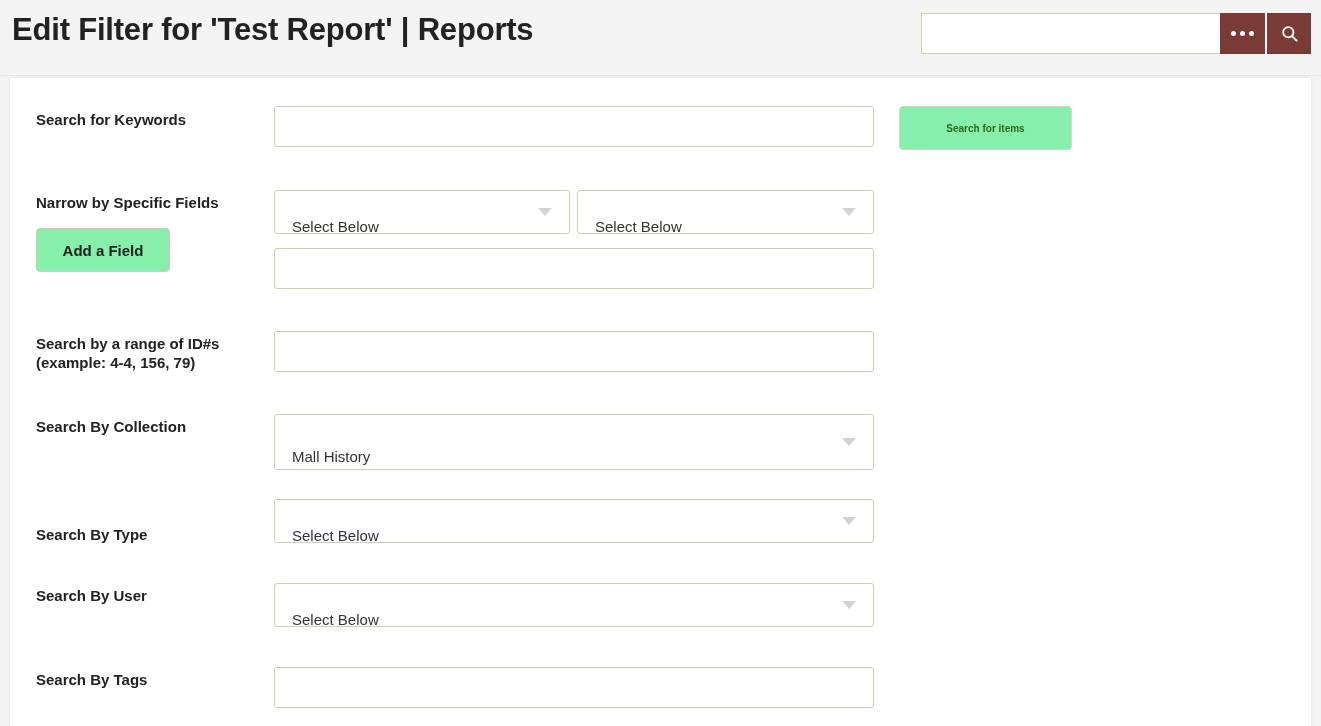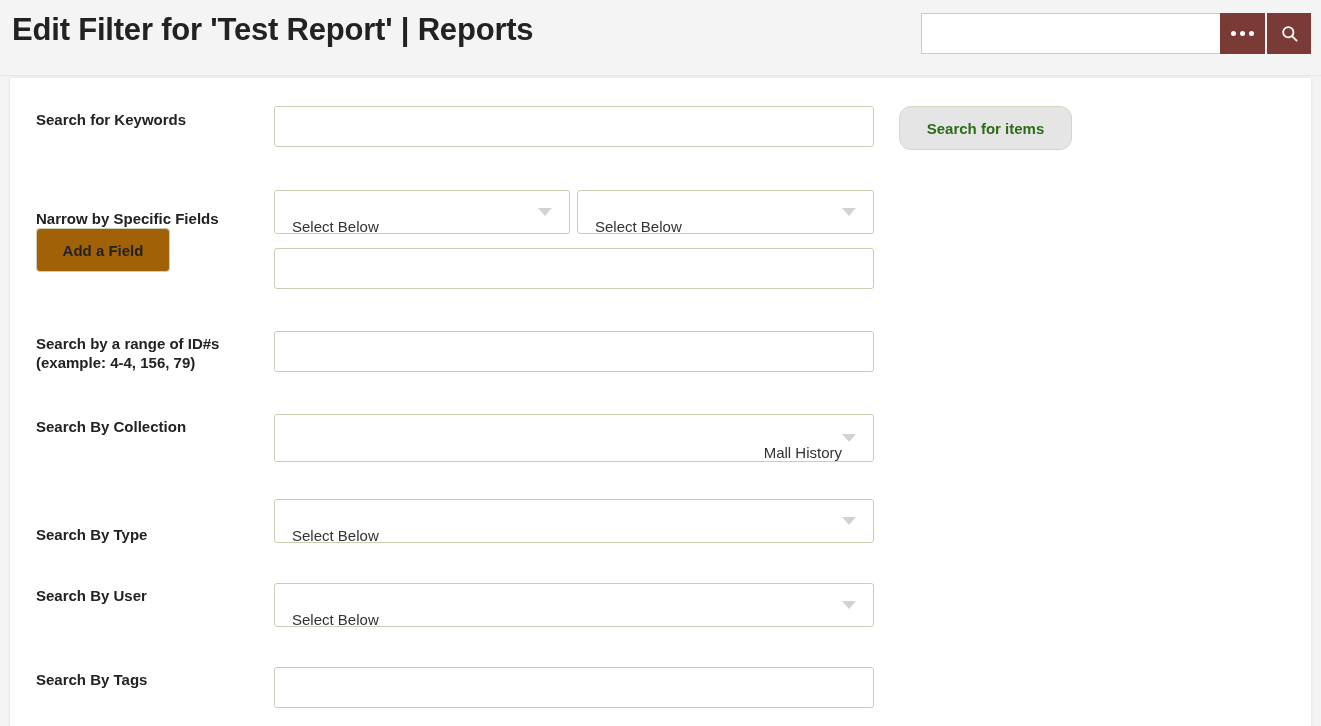--- a/index.html
+++ b/index.html
@@ -135,33 +135,33 @@
     width: 0;
     height: 0;
     border-left: 7px solid transparent;
     border-right: 7px solid transparent;
     border-top: 8px solid #d2d2d2;
     margin-right: 17px;
   }
 
   .btn-green {
     position: absolute;
-    background: #e5e5e5;
+    background: #86efac;
     border: 1px solid #cfdcc0;
-    border-radius: 12px;
+    border-radius: 4px;
     color: #2c6b18;
-    font-size: 15px;
+    font-size: 10px;
     font-weight: bold;
     font-family: "Liberation Sans", sans-serif;
     cursor: pointer;
     padding: 0;
   }
   .btn-gray {
     position: absolute;
-    background: #a16207;
+    background: #86efac;
     border: 1px solid #cfcdb6;
     border-radius: 4px;
     color: #222222;
     font-size: 15px;
     font-weight: bold;
     font-family: "Liberation Sans", sans-serif;
     cursor: pointer;
     padding: 0;
   }
 </style>
@@ -192,21 +192,21 @@
 
 <div class="card">
 
   <div class="row">
     <div class="field-label" style="top:32px;">Search for Keywords</div>
     <input class="txt" type="text" style="left: 264px; top: 28px; width: 600px; height: 41px;" value="" placeholder="">
     <button class="btn-green" style="left:889px; top:28px; width:173px; height:44px;">Search for items</button>
   </div>
 
   <div class="row">
-    <div class="field-label" style="top:115px;margin-top:16px;">Narrow by Specific Fields</div>
+    <div class="field-label" style="top:115px;">Narrow by Specific Fields</div>
     <button class="btn-gray" style="left:26px; top:150px; width:134px; height:44px;">Add a Field</button>
 
     <div class="sel" style="left:264px; top:112px; width:296px; height:44px;">
       <span class="sel-text">Select Below</span>
       <span class="caret"></span>
     </div>
 
     <div class="sel" style="left:567px; top:112px; width:297px; height:44px;">
       <span class="sel-text">Select Below</span>
       <span class="caret"></span>
@@ -218,21 +218,21 @@
   <div class="row">
     <div class="field-label" style="top:256px;">
       <div>Search by a range of ID#s</div>
       <div>(example: 4-4, 156, 79)</div>
     </div>
     <input class="txt" type="text" style="left: 264px; top: 253px; width: 600px; height: 41px;" value="" placeholder="">
   </div>
 
   <div class="row">
     <div class="field-label" style="top:339px;">Search By Collection</div>
-    <div class="sel" style="left:264px; top:336px; width:600px; height:48px;text-align:right;">
+    <div class="sel" style="left:264px; top:336px; width:600px; height:56px;">
       <span class="sel-text">Mall History</span>
       <span class="caret"></span>
     </div>
   </div>
 
   <div class="row">
     <div class="field-label" style="top:447px;">Search By Type</div>
     <div class="sel" style="left:264px; top:421px; width:600px; height:44px;">
       <span class="sel-text">Select Below</span>
       <span class="caret"></span>

